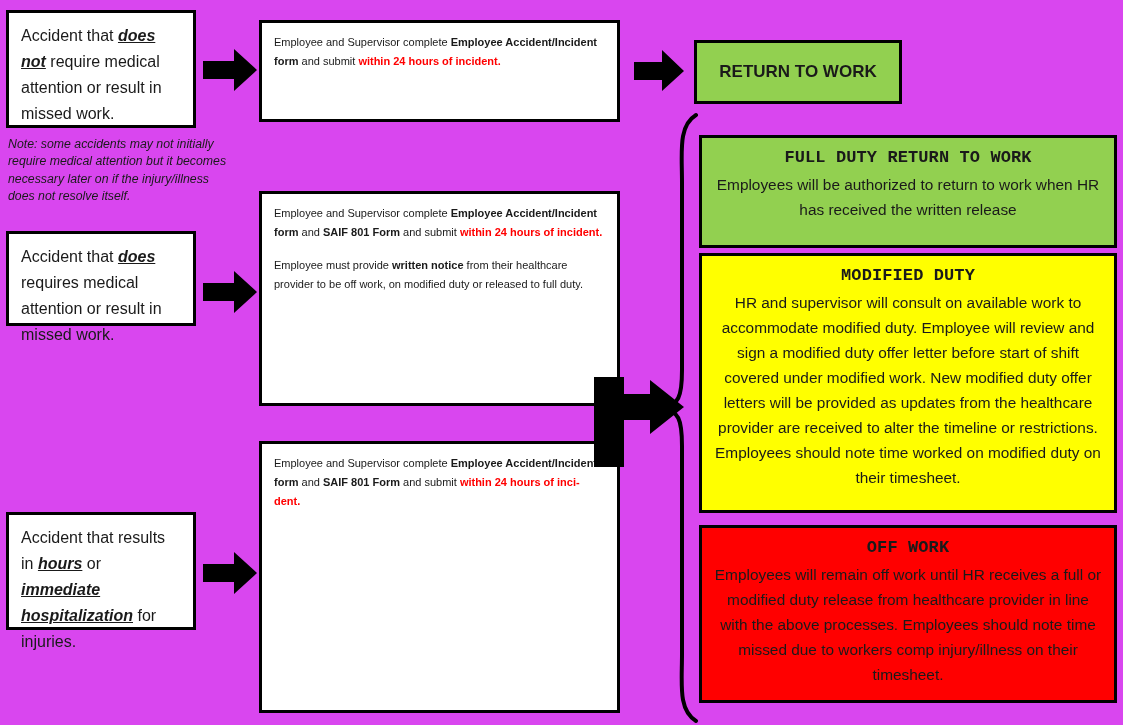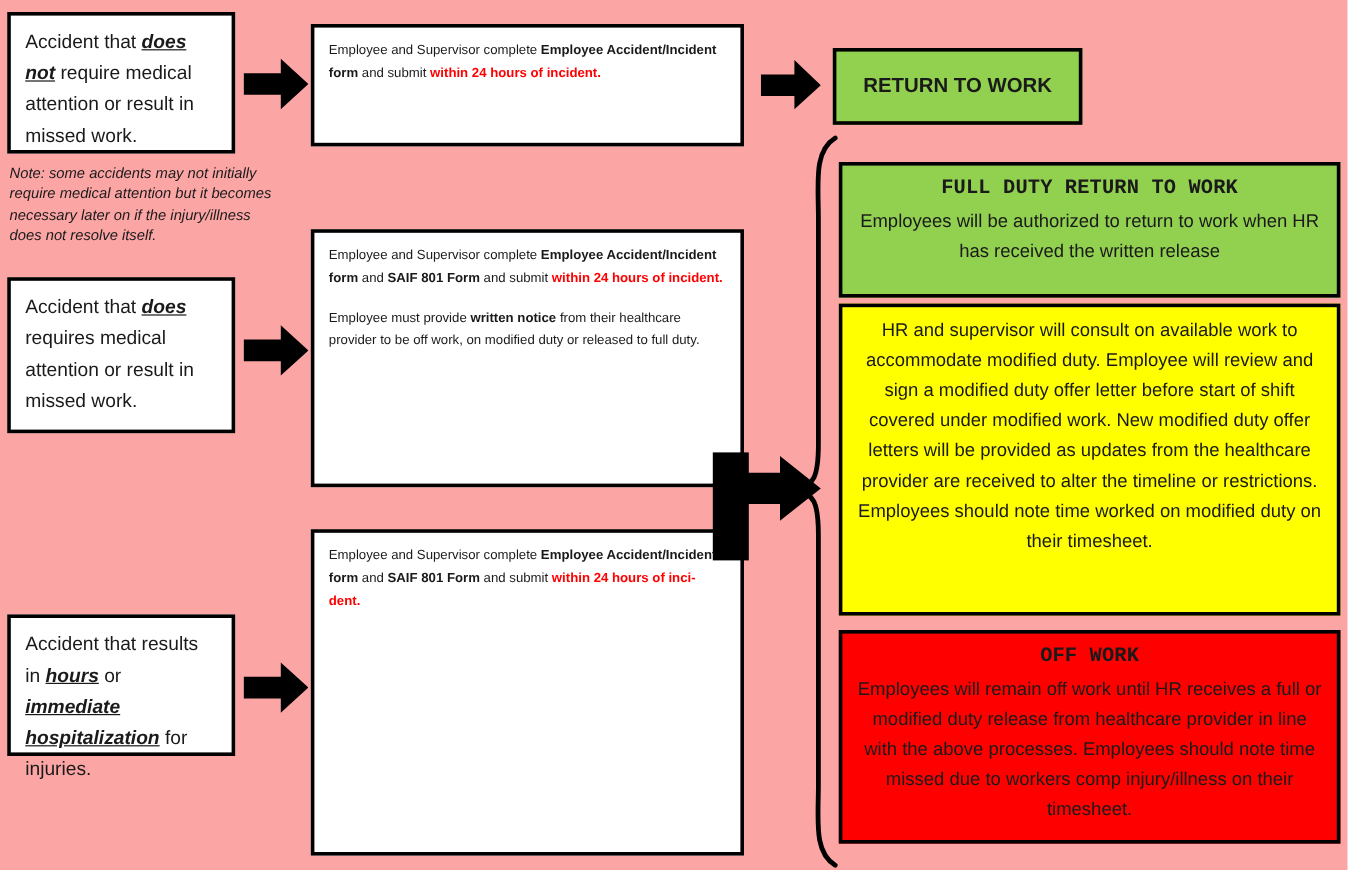--- a/index.html
+++ b/index.html
@@ -5,21 +5,21 @@
   * { box-sizing: border-box; margin: 0; padding: 0; }
   html, body {
     width: 1123px; height: 725px;
     background: #ffffff;
     font-family: "Liberation Sans", sans-serif;
     overflow: hidden;
   }
   #stage {
     position: relative;
     width: 1123px; height: 725px;
-    background: #fca5a5;
+    background: #d946ef;
   }
 
   
   .box {
     position: absolute;
     border: 3px solid #000000;
     background: #ffffff;
     color: #1a1a1a;
   }
   .box-inner {
@@ -94,21 +94,21 @@
 <div id="stage">
 
   <div class="box trigger" id="trig1" style="left:6px; top:10px; width:190px; height:118px;">
     <div class="box-inner">
       <span>Accident that </span><span class="u">does</span> <span class="u">not</span><span> require medical attention or result in missed work.</span>
     </div>
   </div>
 
   <div class="note" id="note1" style="left:8px; top:136px;">Note: some accidents may not initially require medical attention but it becomes necessary later on if the injury/illness does not resolve itself.</div>
 
-  <div class="box trigger" id="trig2" style="left:6px; top:231px; width:190px; height:130px;">
+  <div class="box trigger" id="trig2" style="left:6px; top:231px; width:190px; height:95px;">
     <div class="box-inner">
       <span>Accident that </span><span class="u">does</span>
       <span>requires medical attention or result in missed work.</span>
     </div>
   </div>
 
   <div class="box trigger" id="trig3" style="left:6px; top:512px; width:190px; height:118px;">
     <div class="box-inner">
       <span>Accident that results in </span><span class="u">hours</span><span> or </span><span class="u">immediate hospitalization</span><span> for injuries.</span>
     </div>
@@ -184,20 +184,21 @@
 
   <div class="box outcome" id="full-duty" style="left:699px; top:135px; width:418px; height:113px; background:#92D050;">
     <div class="box-inner">
       <div class="otitle">FULL DUTY RETURN TO WORK</div>
       <div class="obody">Employees will be authorized to return to work when HR has received the written release</div>
     </div>
   </div>
 
   <div class="box outcome" id="modified-duty" style="left:699px; top:253px; width:418px; height:260px; background:#FFFF00;">
     <div class="box-inner">
+      <div class="otitle">MODIFIED DUTY</div>
       <div class="obody">HR and supervisor will consult on available work to accommodate modified duty. Employee will review and sign a modified duty offer letter before start of shift covered under modified work. New modified duty offer letters will be provided as updates from the healthcare provider are received to alter the timeline or restrictions.  Employees should note time worked on modified duty on their timesheet.</div>
     </div>
   </div>
 
   <div class="box outcome" id="off-work" style="left:699px; top:525px; width:418px; height:178px; background:#FF0000;">
     <div class="box-inner">
       <div class="otitle">OFF WORK</div>
       <div class="obody">Employees will remain off work until HR receives a full or modified duty release from healthcare provider in line with the above processes. Employees should note time missed due to workers comp  injury/illness on their timesheet.</div>
     </div>
   </div>

